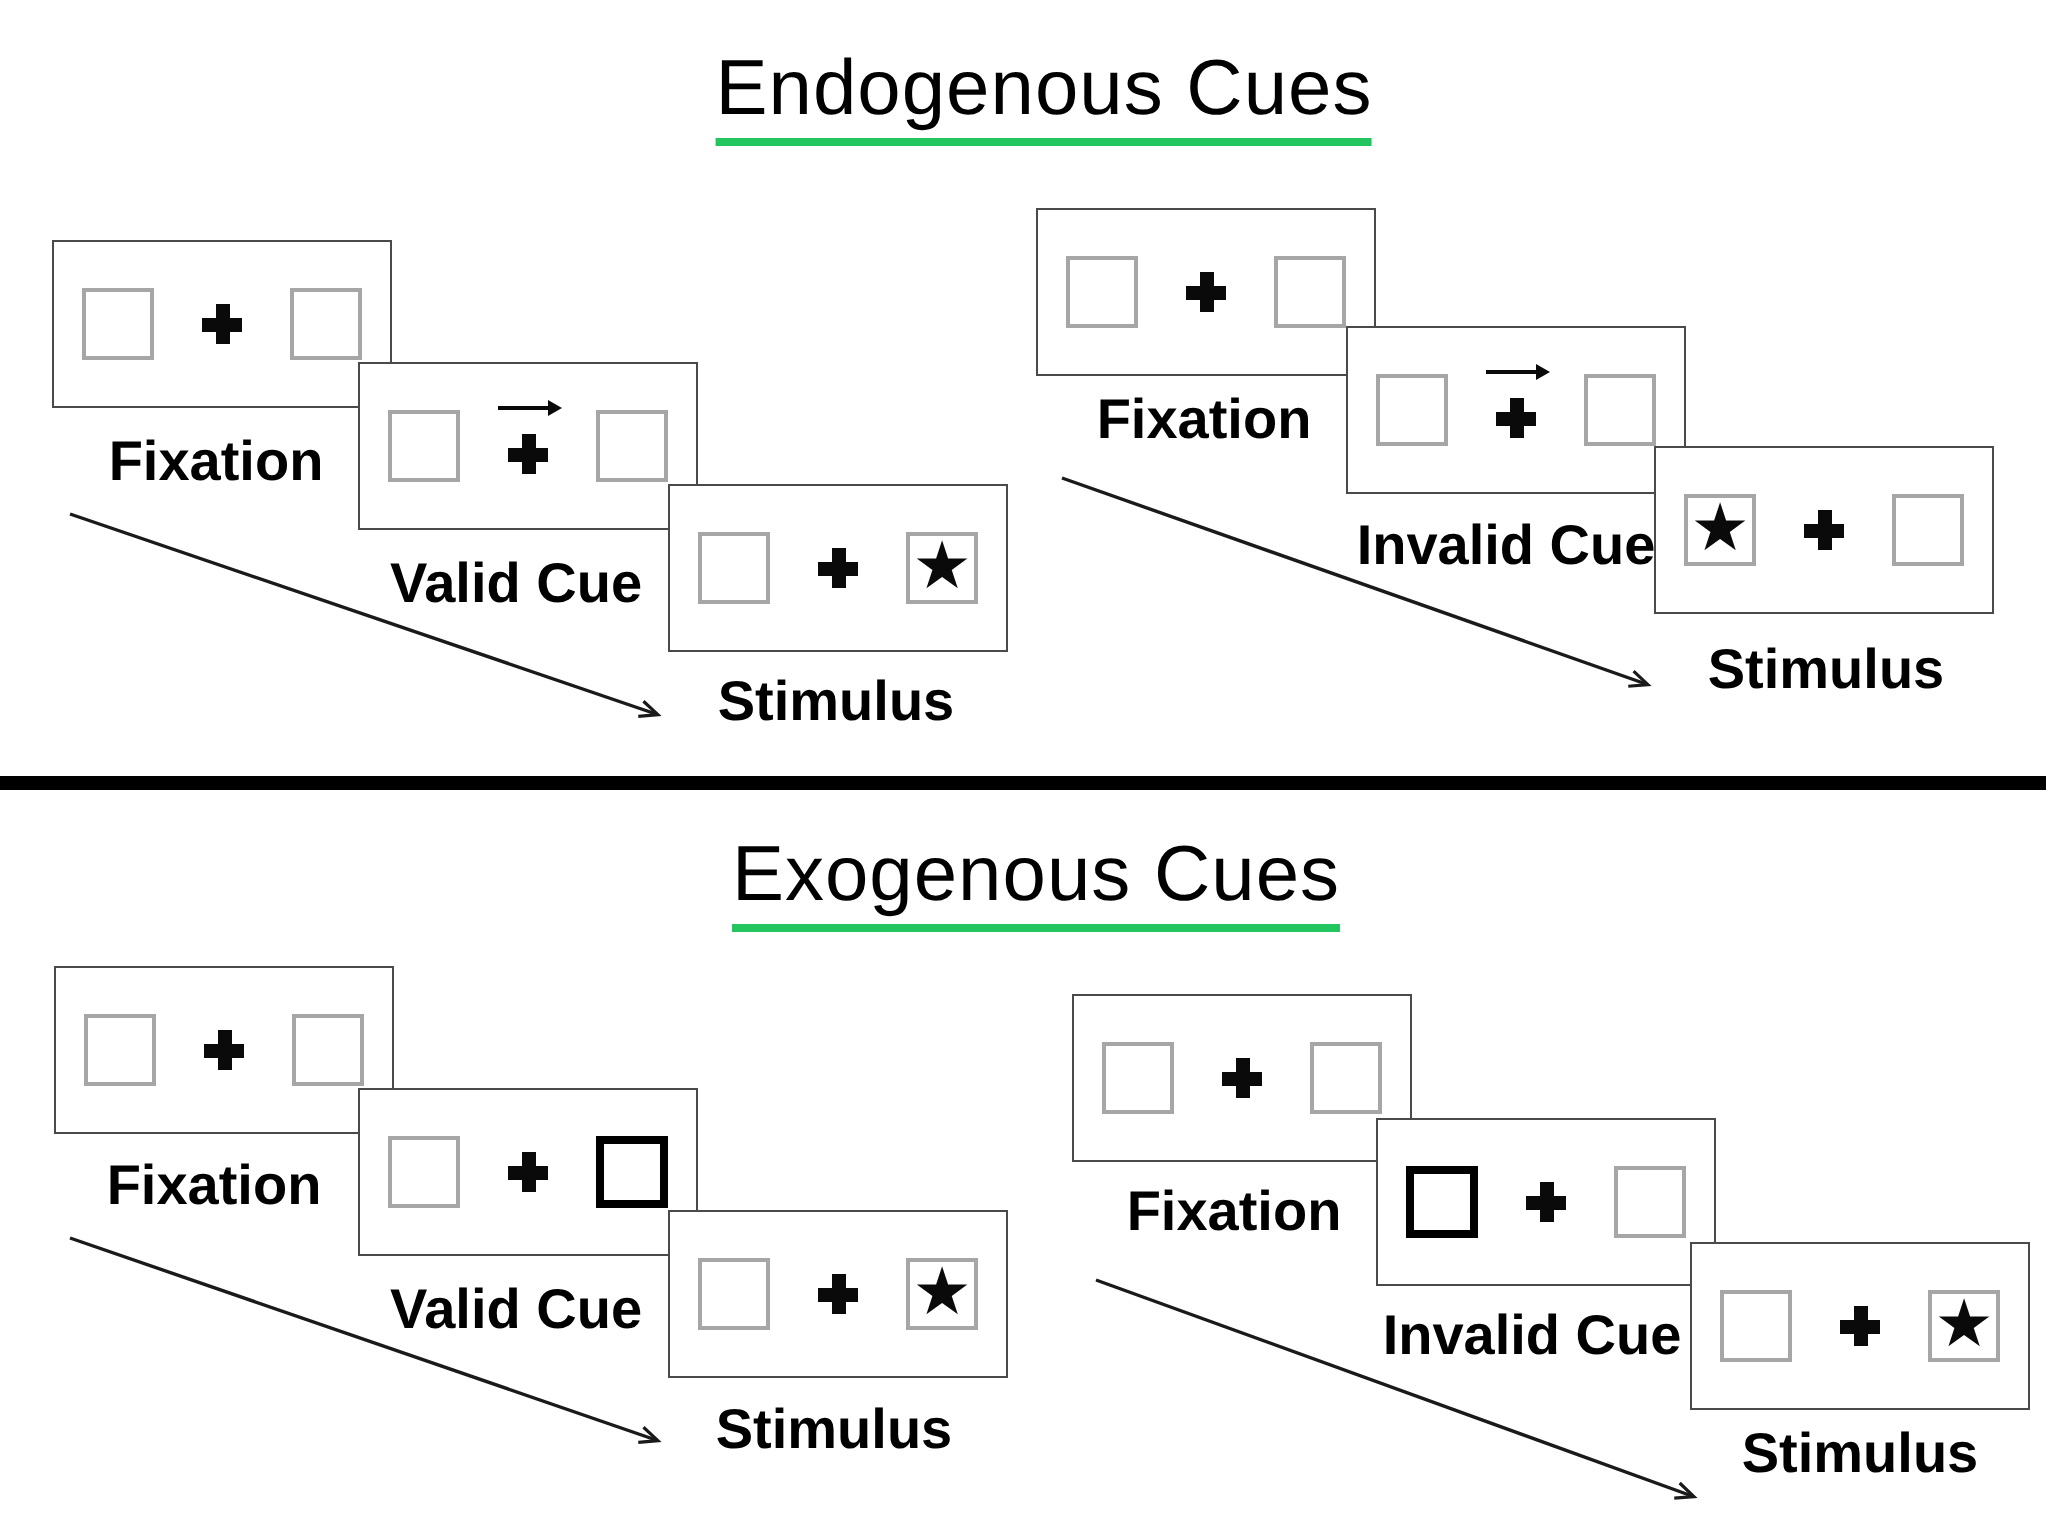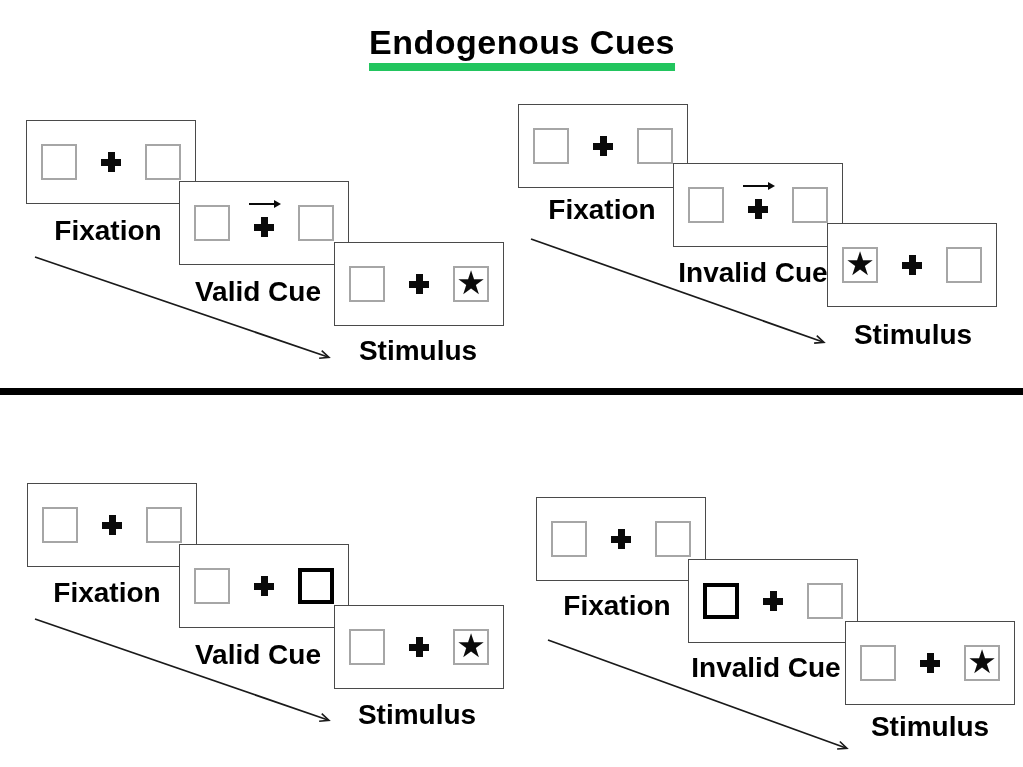--- a/index.html
+++ b/index.html
@@ -3,22 +3,22 @@
 <meta charset="utf-8">
 <style>
   html,body{margin:0;padding:0;background:#ffffff;}
   .canvas{
     position:relative;width:1023px;height:767px;background:#ffffff;
     font-family:"Liberation Sans","DejaVu Sans",sans-serif;color:#000;
     overflow:hidden;
   }
   .title{
     position:absolute;transform:translateX(-50%);
-    font-size:34px;font-weight:bold;white-space:nowrap;
-    border-bottom:8px solid #22c55e;padding-bottom:2px;line-height:1.1;
+    font-size:39px;font-weight:normal;white-space:nowrap;
+    border-bottom:4px solid #22c55e;padding-bottom:2px;line-height:1.1;
     letter-spacing:0.5px;
   }
   .divider{position:absolute;left:0;top:388px;width:1023px;height:7px;background:#000;}
   .panel{
     position:absolute;width:170px;height:84px;background:#fff;
     border:1.5px solid #4a4a4a;
     display:flex;align-items:center;justify-content:center;gap:23px;
     box-sizing:border-box;
   }
   .box{
@@ -42,20 +42,21 @@
     font-size:28px;font-weight:bold;white-space:nowrap;line-height:1.1;
   }
   .arrows{position:absolute;left:0;top:0;width:1023px;height:767px;pointer-events:none;}
 </style>
 </head>
 <body>
 
 <div class="canvas">
 
   <div class="title" style="left:522px;top:24px;">Endogenous Cues</div>
+  <div class="title" style="left:518px;top:417px;">Exogenous Cues</div>
 
   <div class="divider"></div>
 
   <svg class="arrows" viewBox="0 0 1023 767">
     <defs>
       <marker id="ah" markerWidth="14" markerHeight="14" refX="9" refY="5" orient="auto" markerUnits="userSpaceOnUse">
         <path d="M1,1 L10,5 L1,9" fill="none" stroke="#1a1a1a" stroke-width="1.6"></path>
       </marker>
     </defs>
     <line x1="35" y1="257" x2="328" y2="357" stroke="#1a1a1a" stroke-width="1.7" marker-end="url(#ah)"></line>

